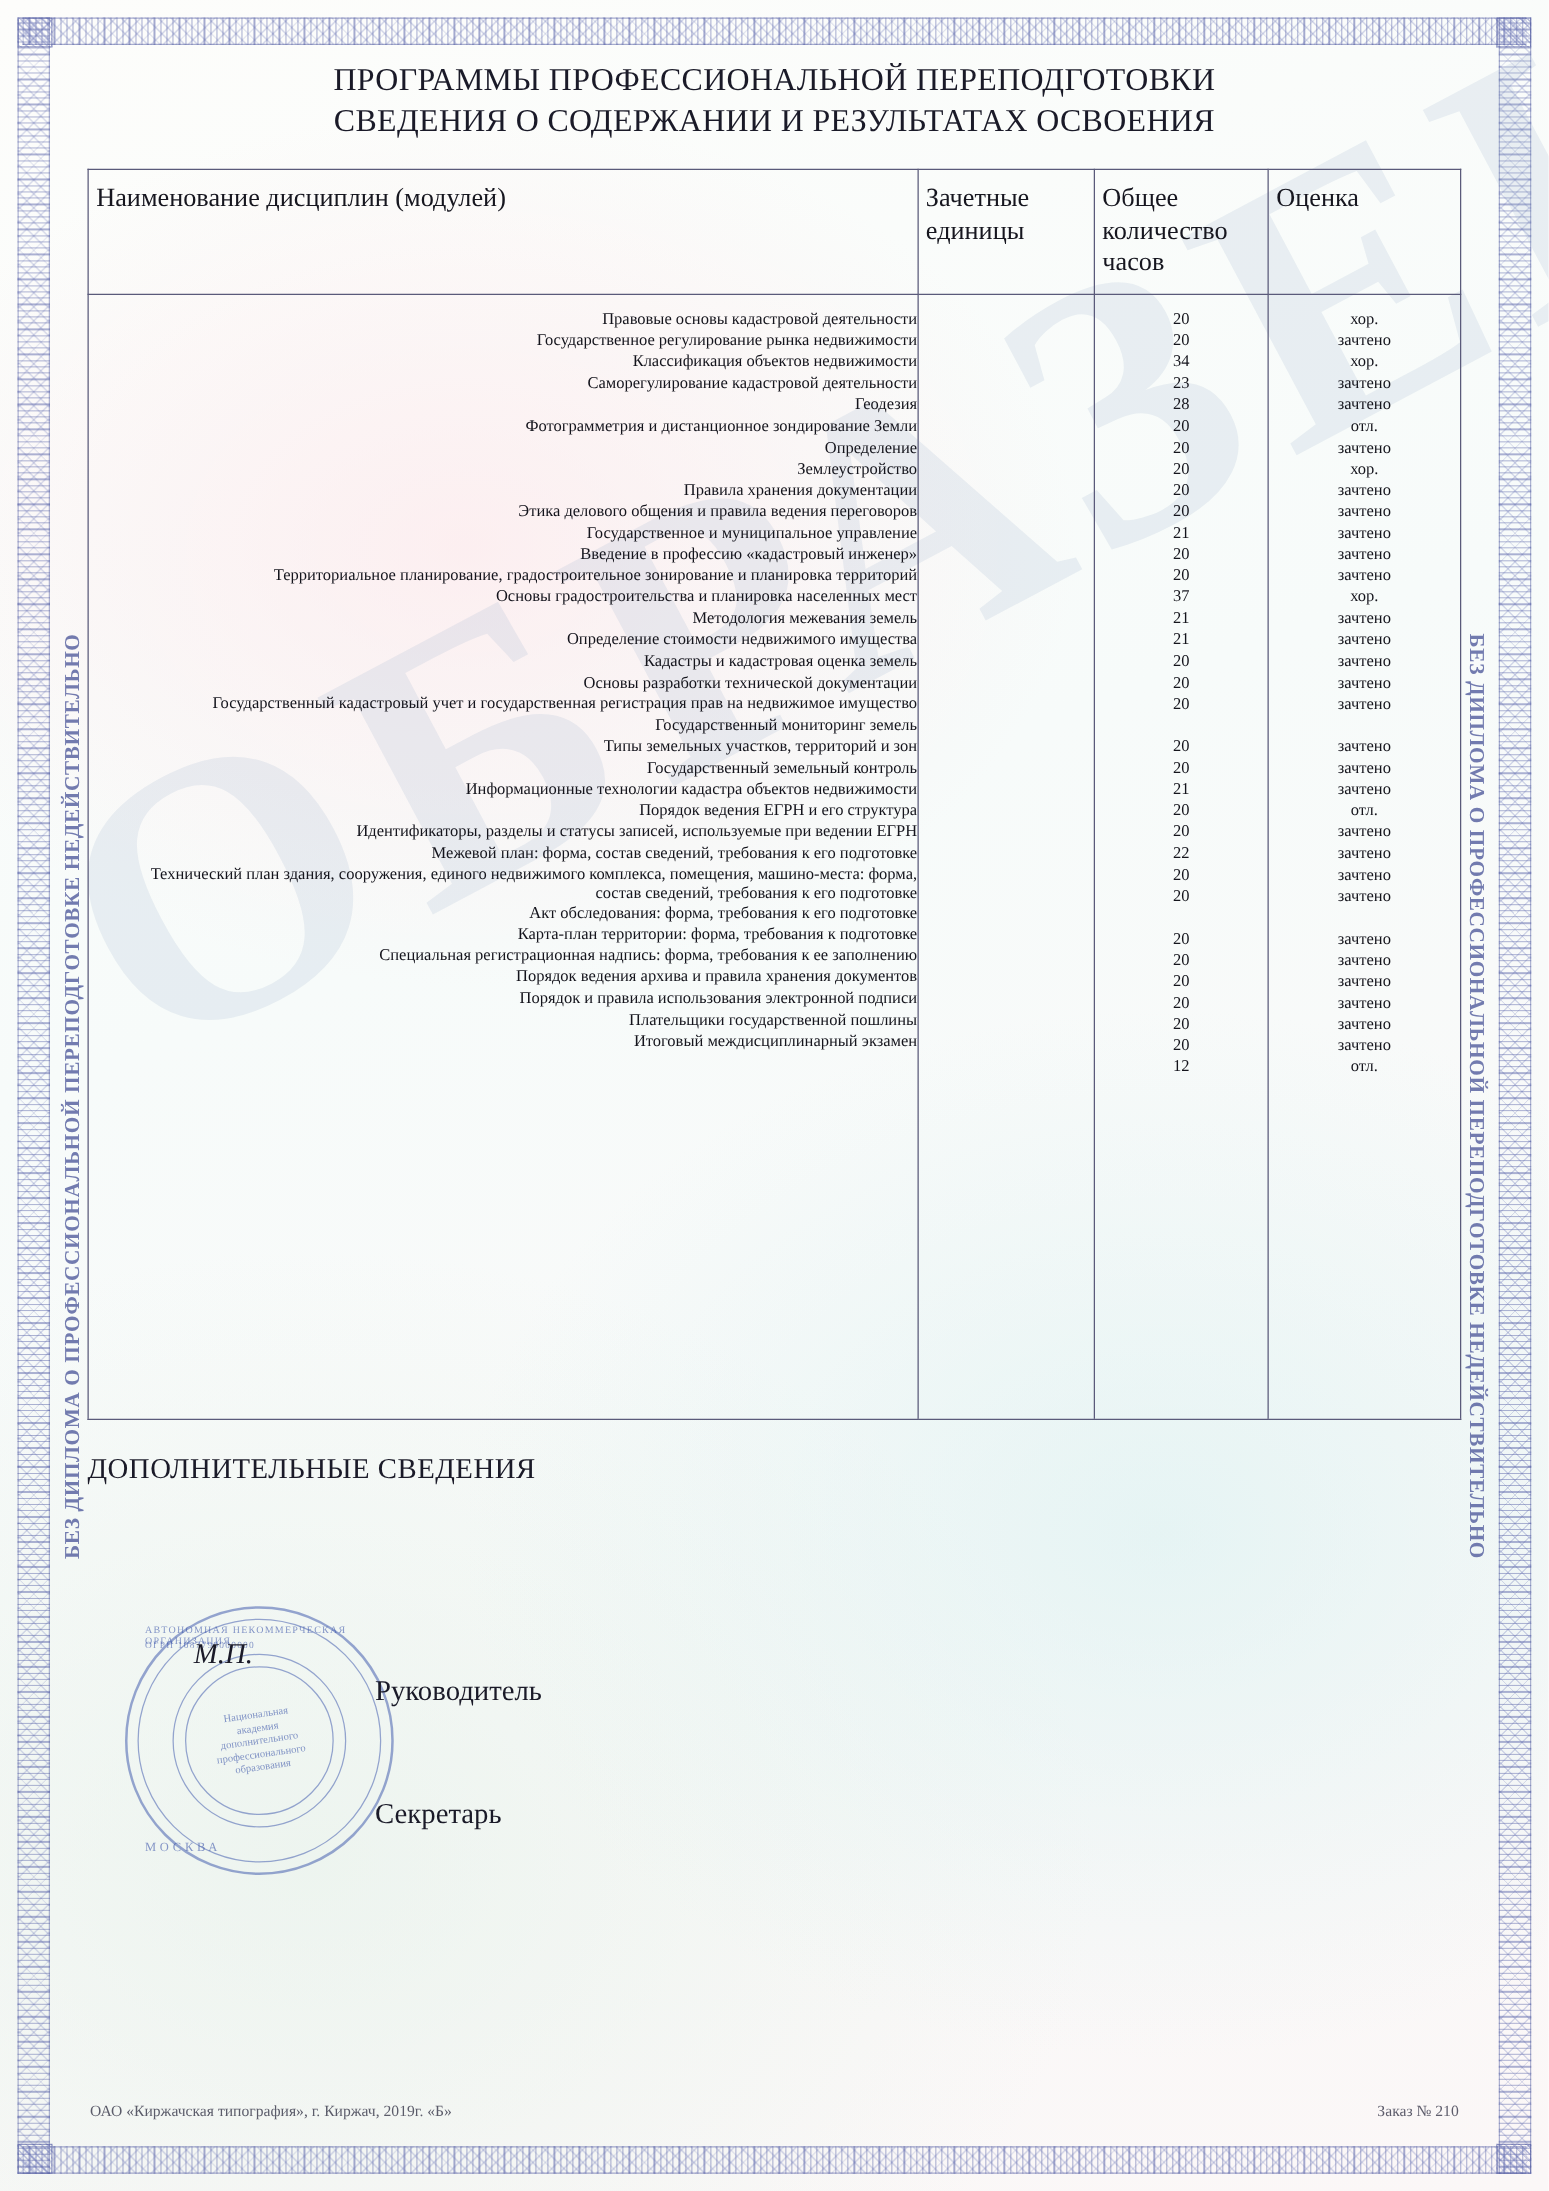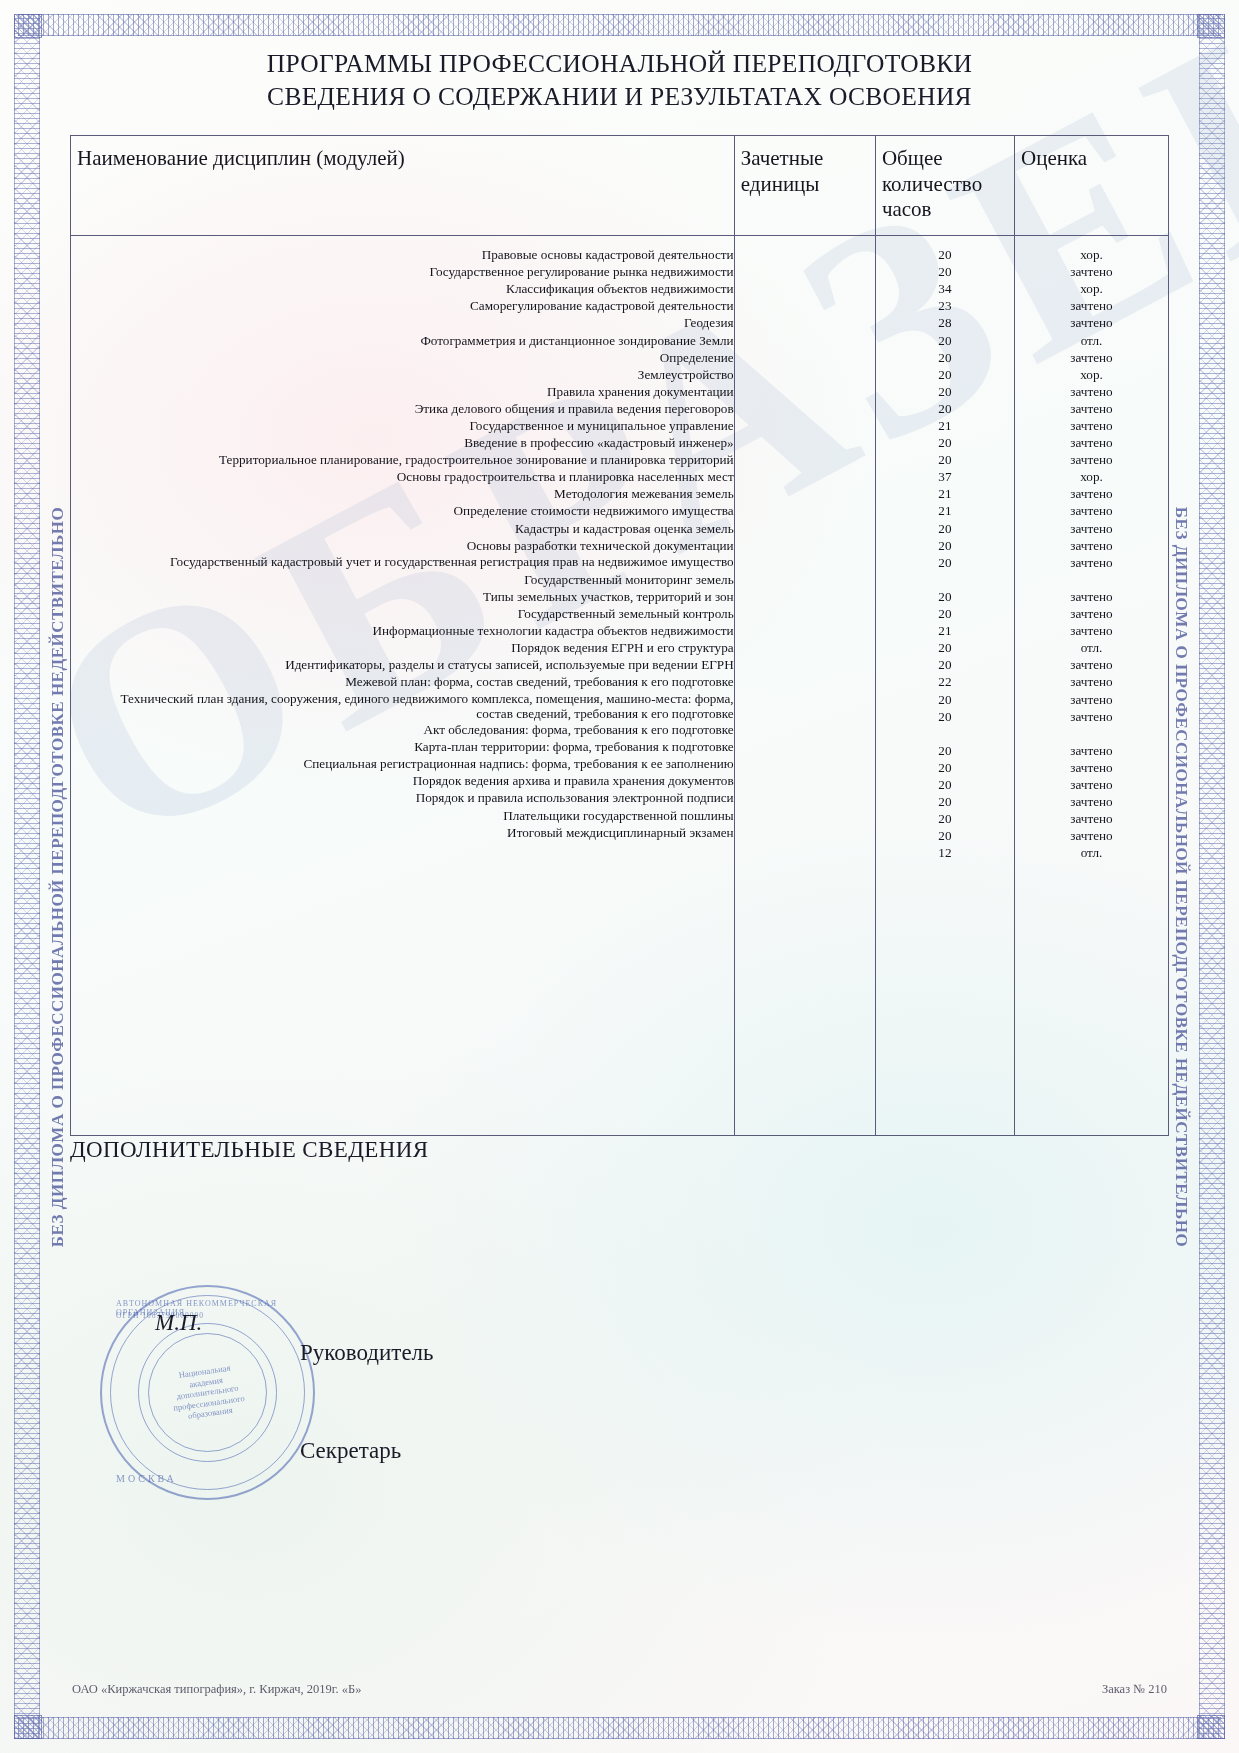--- a/index.html
+++ b/index.html
@@ -174,21 +174,21 @@
     line-height: 15.3px;
   }
   .row-line.spacer { min-height: 17.1px; }
   .tbl-bottom td {
     border-bottom: 1px solid #5a5a7a !important;
     height: 0;
     padding: 0;
   }
 
   .extra-title {
-    margin-top: 1px;
+    margin-top: 26px;
     font-size: 23px;
     letter-spacing: 0.4px;
     color: #1a1a28;
   }
 
   .signatures {
     position: absolute;
     left: 300px;
     top: 1340px;
   }

